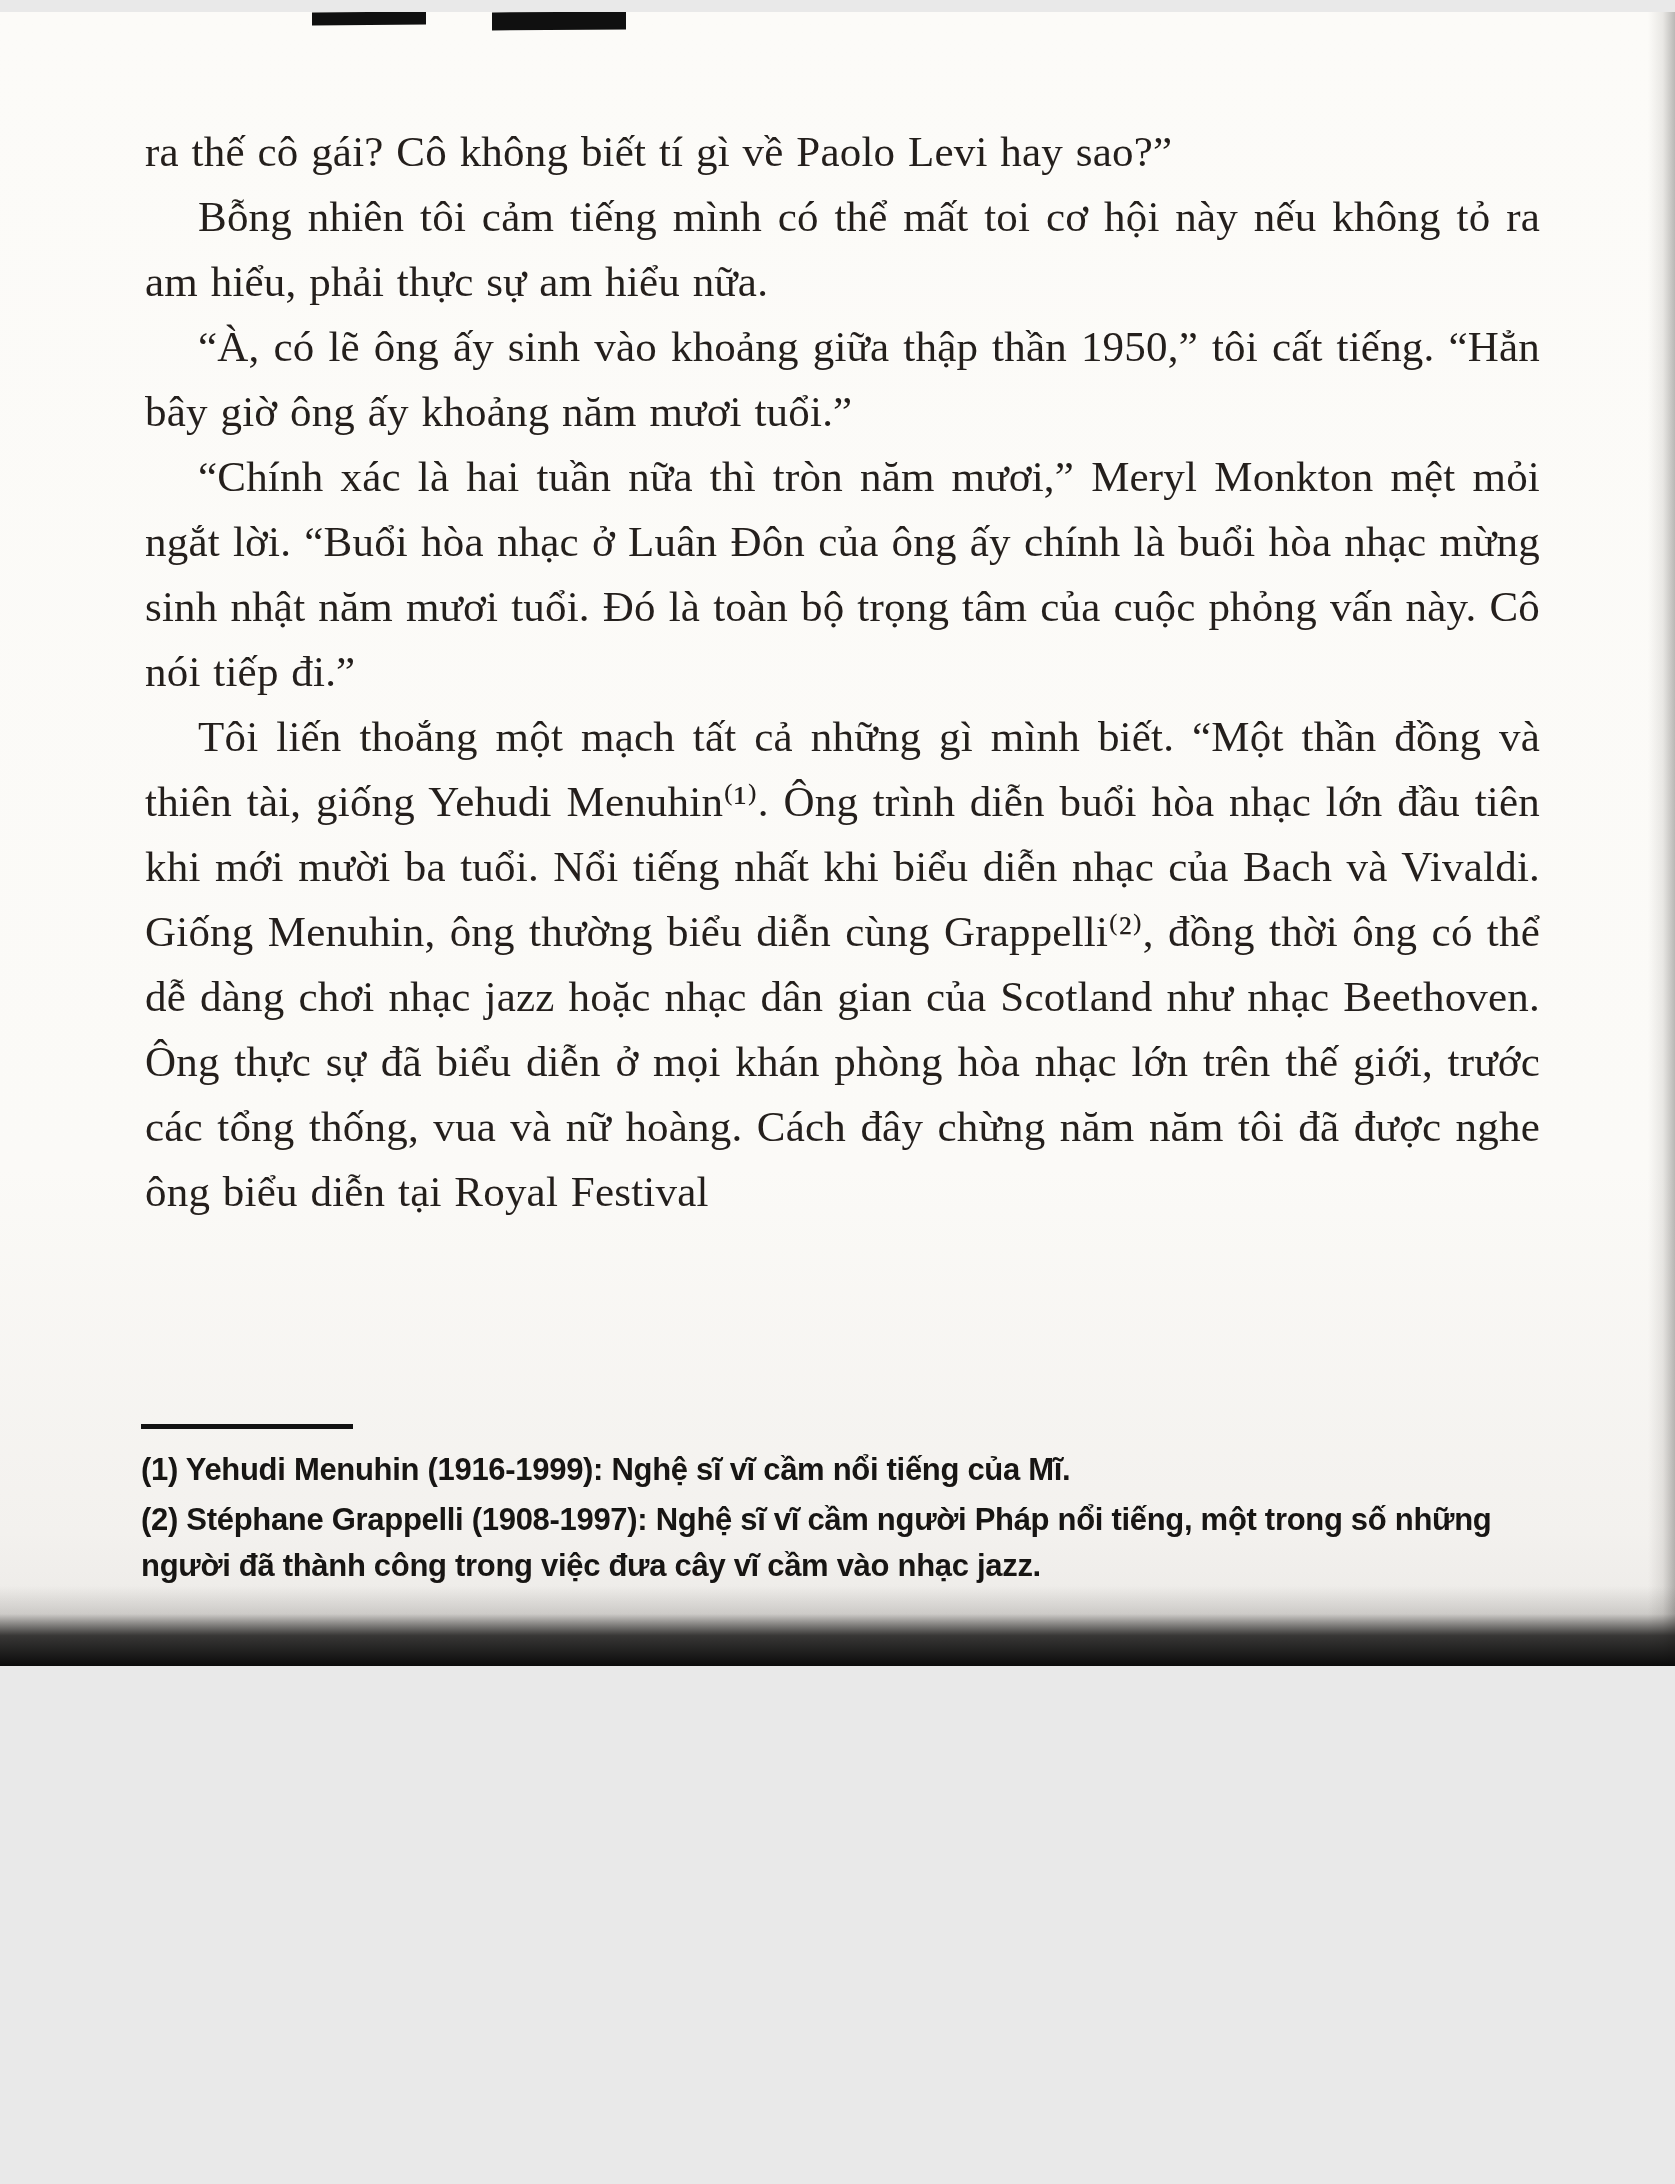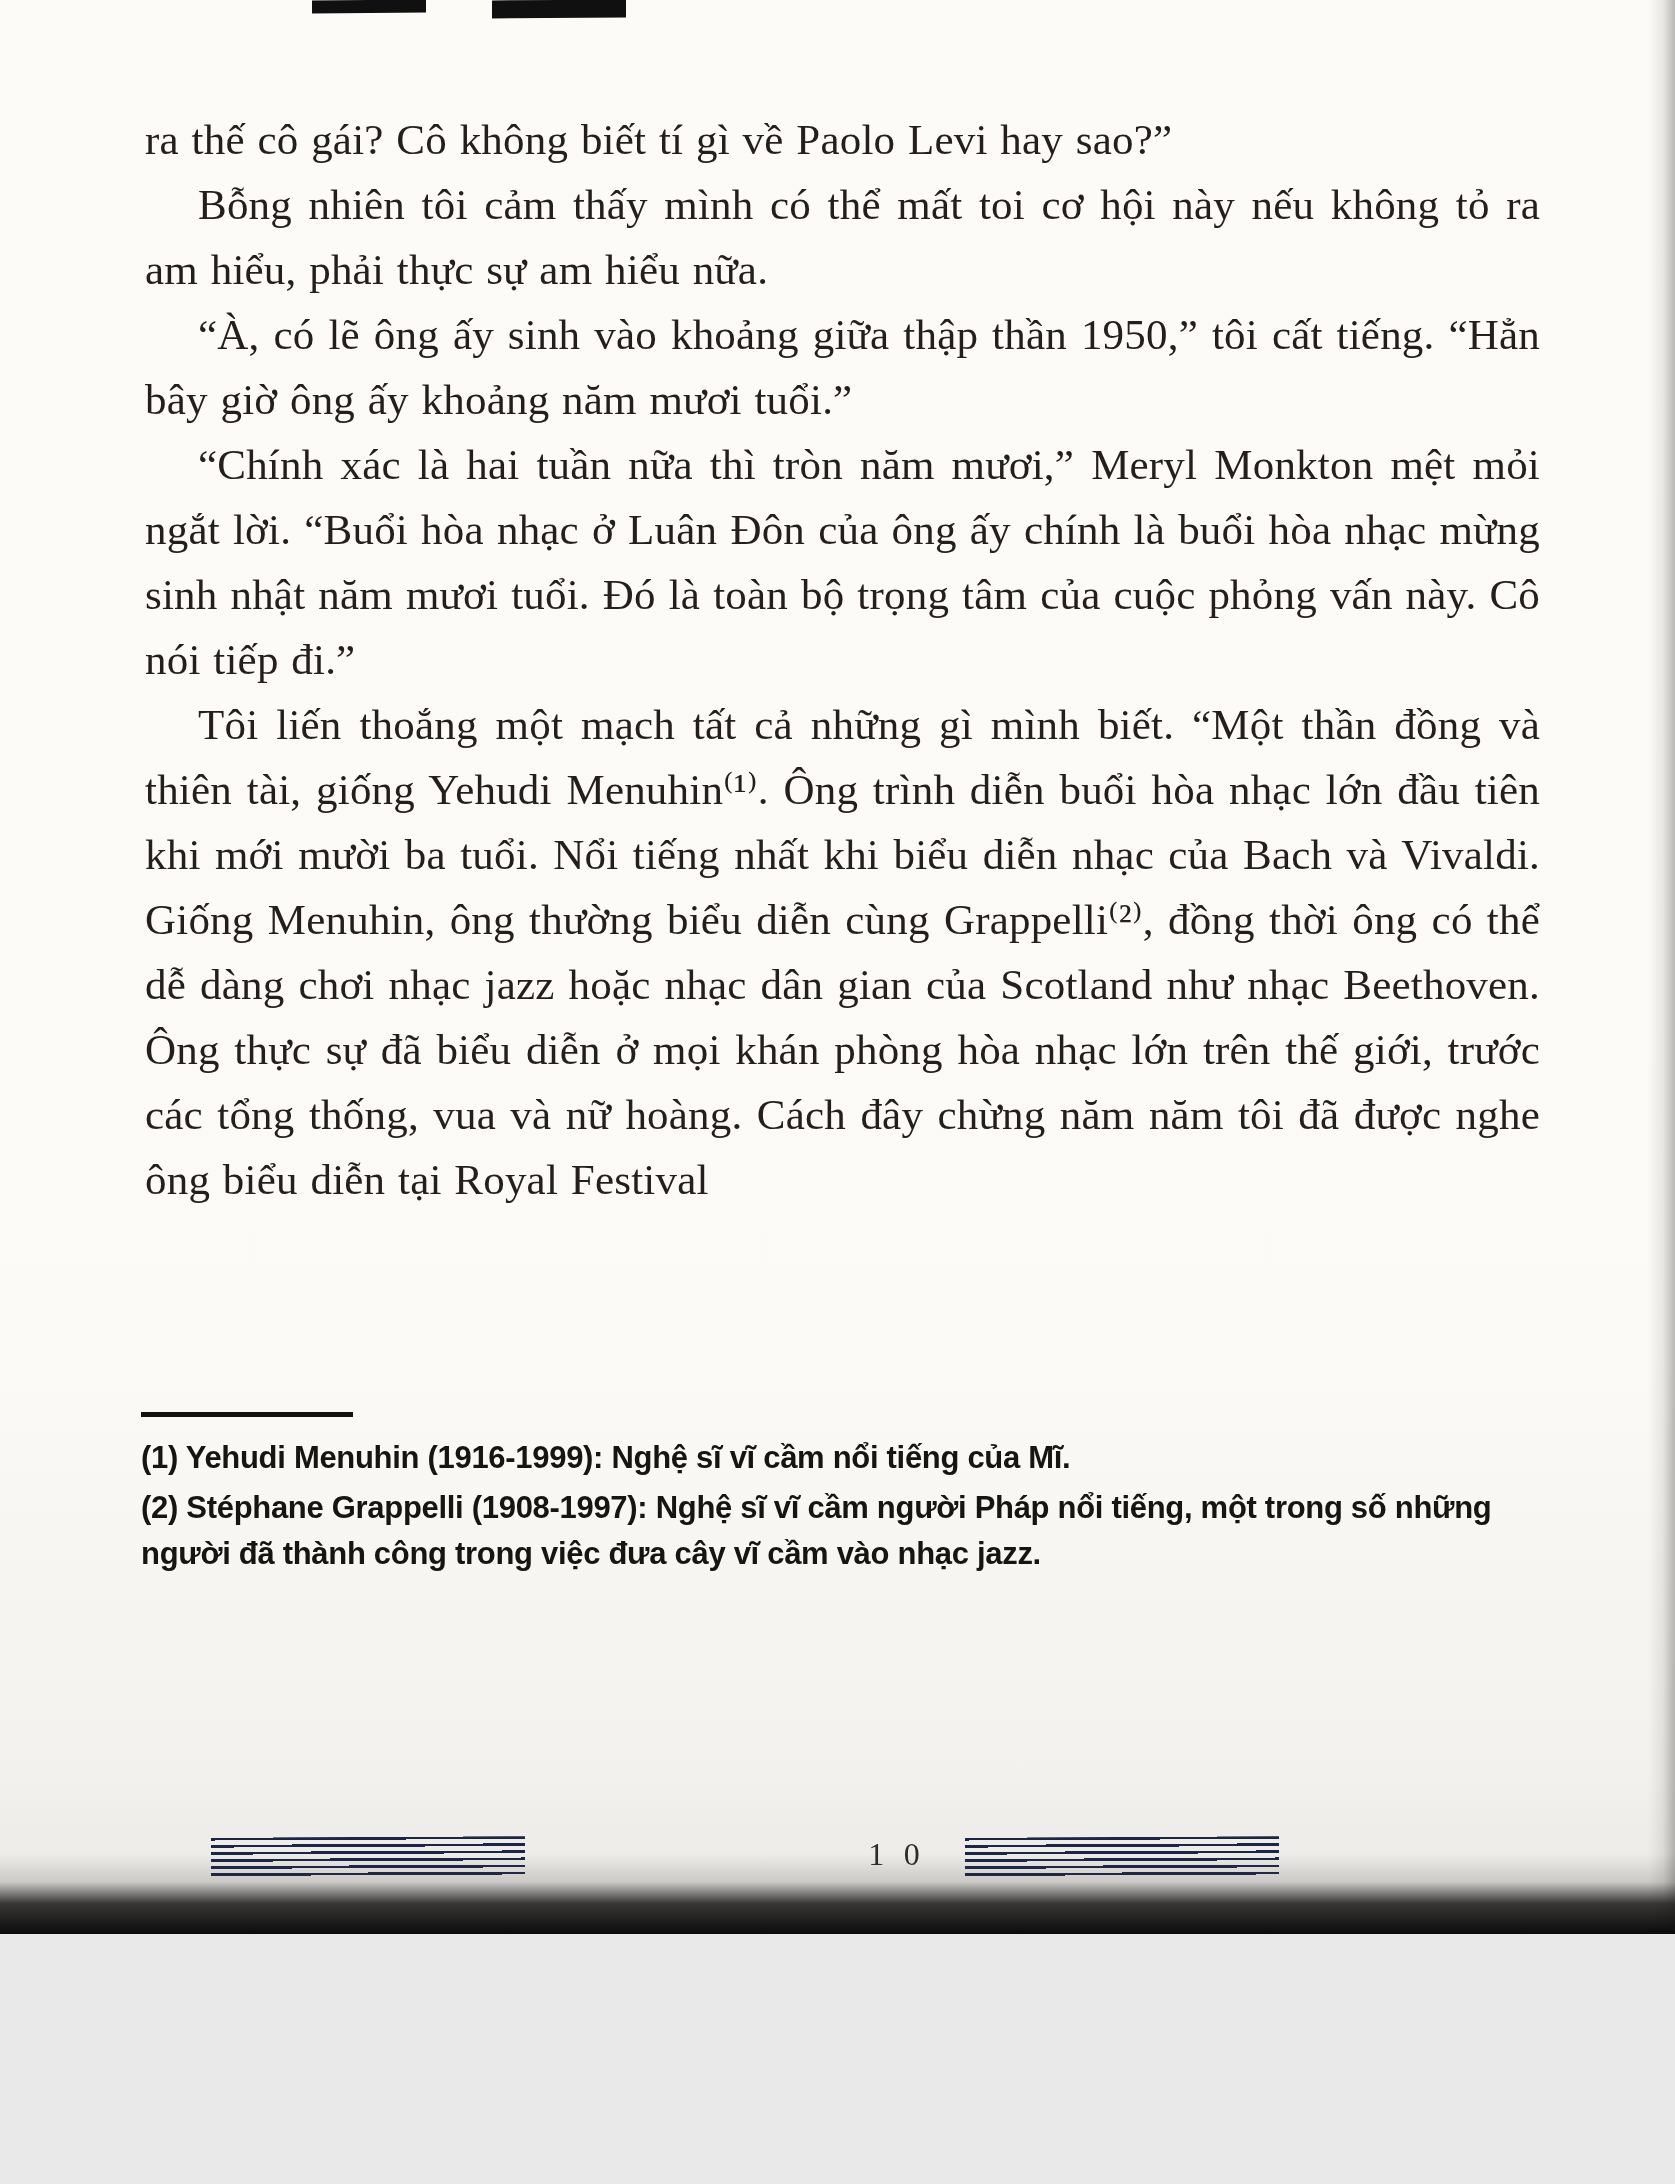--- a/index.html
+++ b/index.html
@@ -3,22 +3,22 @@
 <meta charset="utf-8">
 <style>
   html, body {
     margin: 0;
     padding: 0;
     background: #e9e9e9;
   }
   .page {
     position: relative;
     width: 1675px;
-    height: 1934px;
-    margin: 0 auto;
+    height: 1654px;
+    margin: 12px auto;
     background: linear-gradient(180deg, #fcfbf8 0%, #fbfaf7 70%, #f3f1ee 92%, #e8e6e3 100%);
     overflow: hidden;
     font-family: "Liberation Serif", "DejaVu Serif", serif;
     color: #241f1c;
   }
 
   
   .top-mark { position: absolute; background: #101010; }
   .mark-1 { left: 312px; top: 0; width: 114px; height: 13.4px; transform: skewY(-0.6deg); }
   .mark-2 { left: 492px; top: 0; width: 134px; height: 18px; transform: skewY(-0.4deg); }
@@ -126,21 +126,21 @@
 </head>
 <body>
 
 <div class="page">
 
   <div class="top-mark mark-1"></div>
   <div class="top-mark mark-2"></div>
 
   <main class="text-block">
     <p class="para">ra thế cô gái? Cô không biết tí gì về Paolo Levi hay sao?”</p>
-    <p class="para indent">Bỗng nhiên tôi cảm thấy mình có thể mất toi cơ hội này nếu không tỏ ra am hiểu, phải thực sự am hiểu nữa.</p>
+    <p class="para indent">Bỗng nhiên tôi cảm tiếng mình có thể mất toi cơ hội này nếu không tỏ ra am hiểu, phải thực sự am hiểu nữa.</p>
     <p class="para indent">“À, có lẽ ông ấy sinh vào khoảng giữa thập thần 1950,” tôi cất tiếng. “Hẳn bây giờ ông ấy khoảng năm mươi tuổi.”</p>
     <p class="para indent">“Chính xác là hai tuần nữa thì tròn năm mươi,” Meryl Monkton mệt mỏi ngắt lời. “Buổi hòa nhạc ở Luân Đôn của ông ấy chính là buổi hòa nhạc mừng sinh nhật năm mươi tuổi. Đó là toàn bộ trọng tâm của cuộc phỏng vấn này. Cô nói tiếp đi.”</p>
     <p class="para indent">Tôi liến thoắng một mạch tất cả những gì mình biết. “Một thần đồng và thiên tài, giống Yehudi Menuhin⁽¹⁾. Ông trình diễn buổi hòa nhạc lớn đầu tiên khi mới mười ba tuổi. Nổi tiếng nhất khi biểu diễn nhạc của Bach và Vivaldi. Giống Menuhin, ông thường biểu diễn cùng Grappelli⁽²⁾, đồng thời ông có thể dễ dàng chơi nhạc jazz hoặc nhạc dân gian của Scotland như nhạc Beethoven. Ông thực sự đã biểu diễn ở mọi khán phòng hòa nhạc lớn trên thế giới, trước các tổng thống, vua và nữ hoàng. Cách đây chừng năm năm tôi đã được nghe ông biểu diễn tại Royal Festival</p>
   </main>
 
   <section class="footnote-area">
     <div class="footnote-rule"></div>
     <p class="footnote">(1) Yehudi Menuhin (1916-1999): Nghệ sĩ vĩ cầm nổi tiếng của Mĩ.</p>
     <p class="footnote">(2) Stéphane Grappelli (1908-1997): Nghệ sĩ vĩ cầm người Pháp nổi tiếng, một trong số những người đã thành công trong việc đưa cây vĩ cầm vào nhạc jazz.</p>
   </section>

